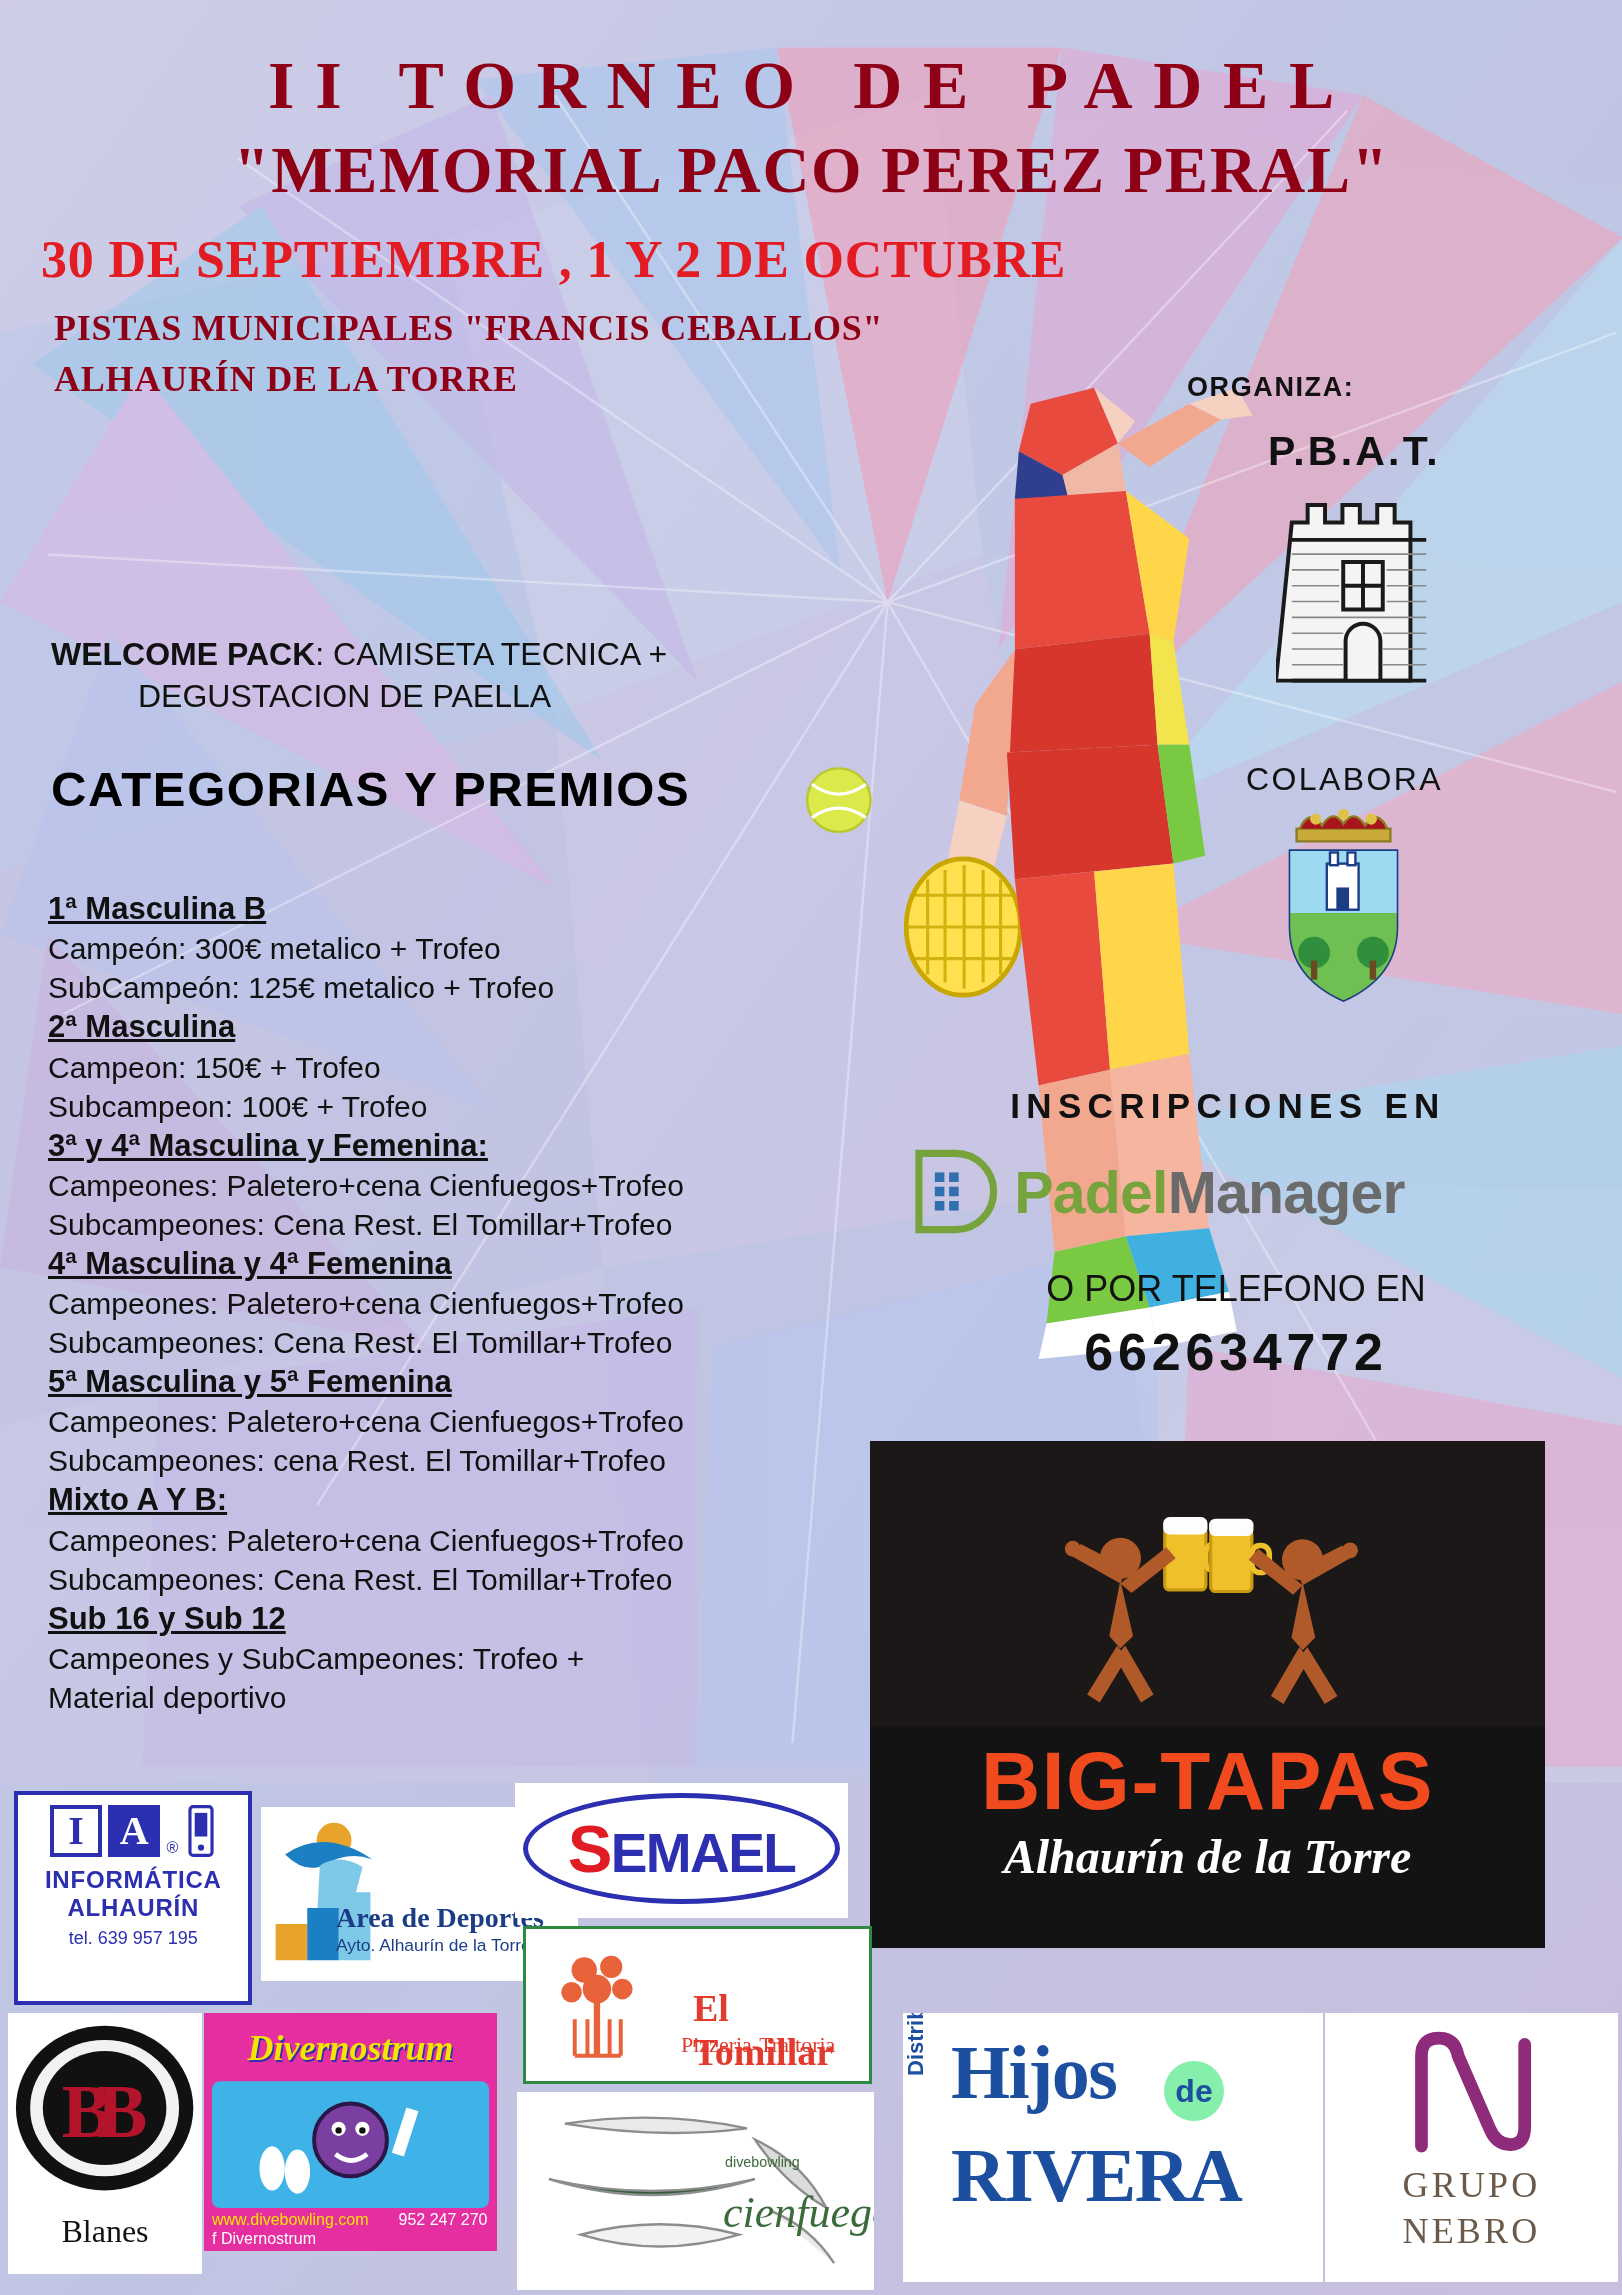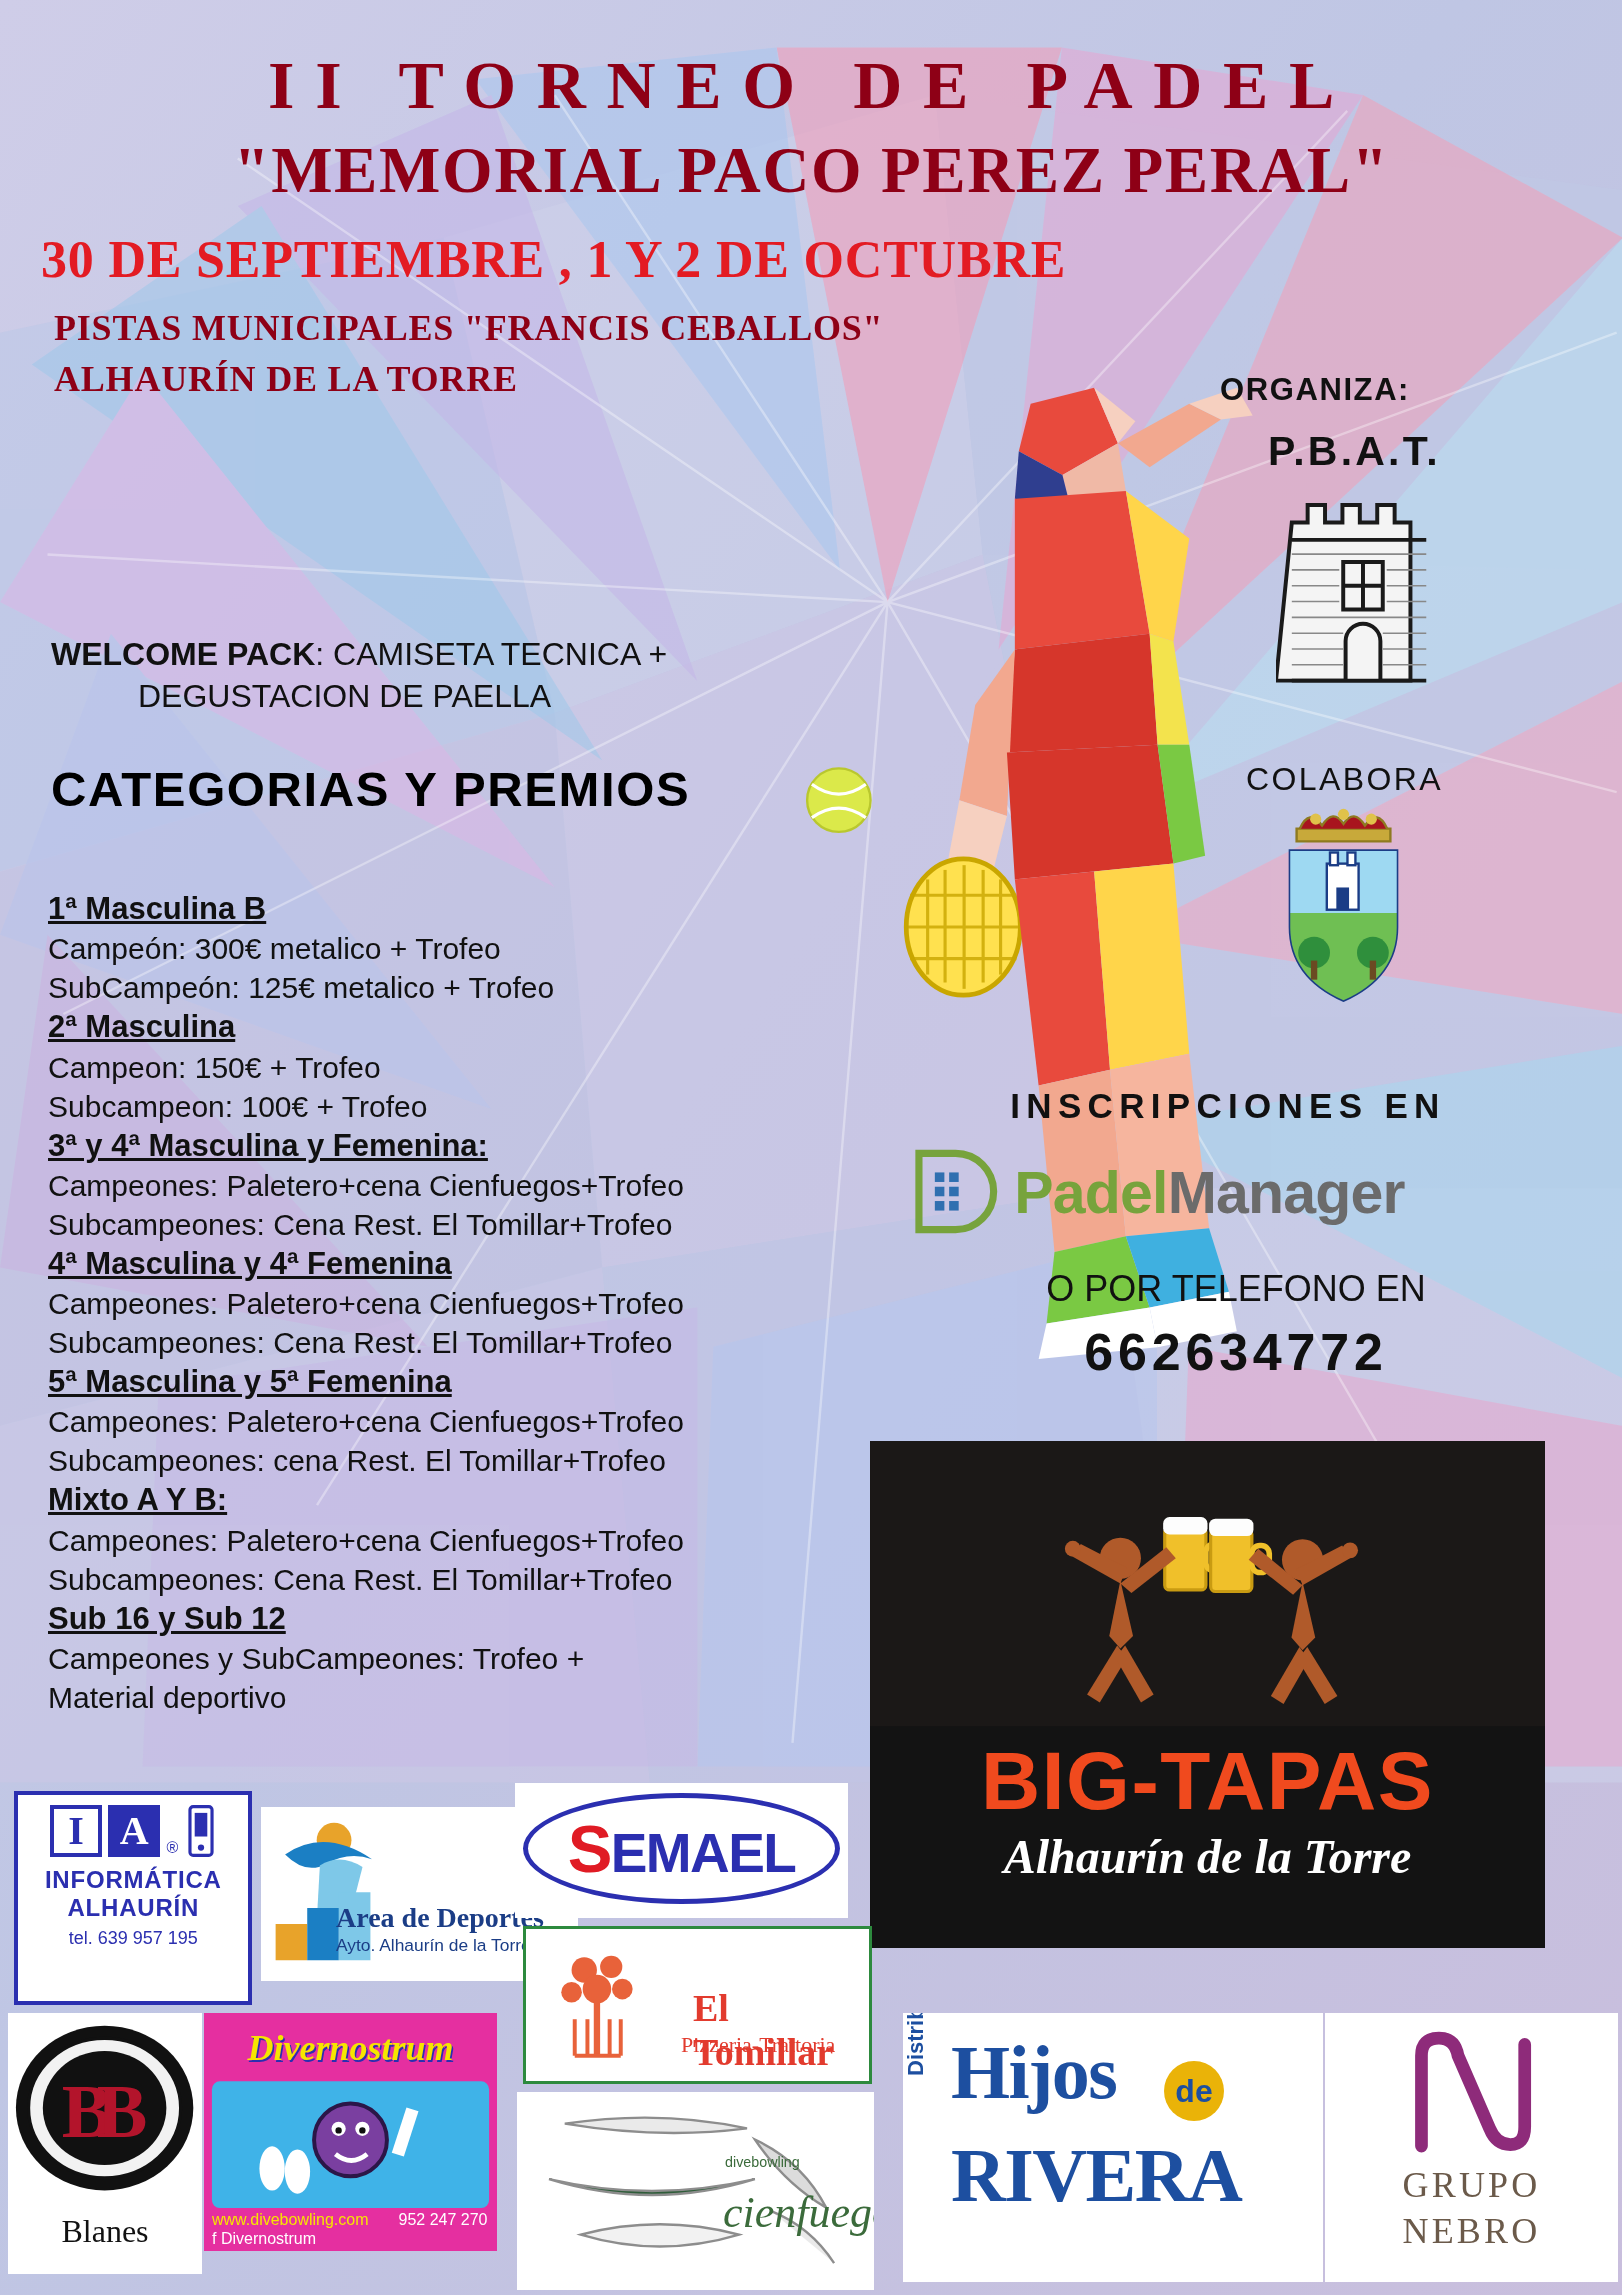--- a/index.html
+++ b/index.html
@@ -118,22 +118,22 @@
   .cats .cat-h {
     font-weight: bold;
     text-decoration: underline;
     font-size: 31px;
   }
   .cats .cat-l { font-size: 30px; }
 
   
   .organiza {
     position: absolute;
-    top: 372px; left: 1220px;
-    font-size: 31px;
+    top: 372px; left: 1187px;
+    font-size: 27px;
     font-weight: bold;
     letter-spacing: 1.6px;
     color: #111;
   }
   .pbat {
     position: absolute;
     top: 428px; left: 1268px;
     font-size: 41px;
     font-weight: bold;
     letter-spacing: 3.2px;
@@ -278,21 +278,21 @@
 
   .diver-t { position:absolute; left:0; top:14.3px; width:293px; text-align:center; font-size:36px; font-weight:bold; color:#f6e500; font-family:"Liberation Serif", serif; font-style:italic; text-shadow:1.6px 1.6px 0 #2b2fb0;}
   .diver-url { position:absolute; left:8px; top:198px; font-size:16px; color:#f6e500; }
   .diver-fb { position:absolute; left:8px; top:217px; font-size:16px; color:#fff; }
   .diver-tel { position:absolute; right:9.5px; top:198px; font-size:16px; color:#fff; }
 
   .cien-t { position:absolute; left:206px; top:95px; font-size:44px; color:#3b6b3b; font-family:"Liberation Serif", serif; font-style:italic; }
   .cien-s { position:absolute; left:208px; top:62px; font-size:14.3px; color:#3b6b3b; }
 
   .hij-t1 { position:absolute; left:48px; top:16px; font-size:76px; font-weight:bold; color:#1d4fa0; font-family:"Liberation Serif", serif; letter-spacing:-1.6px;}
-  .hij-de { position:absolute; left:261px; top:48px; width:60px; height:60px; border-radius:50%; background:#eab308; display:flex; align-items:center; justify-content:center; font-size:32px; font-weight:bold; color:#1d4fa0;}
+  .hij-de { position:absolute; left:261px; top:48px; width:60px; height:60px; border-radius:50%; background:#86efac; display:flex; align-items:center; justify-content:center; font-size:32px; font-weight:bold; color:#1d4fa0;}
   .hij-t2 { position:absolute; left:48px; top:119px; font-size:76px; font-weight:bold; color:#1d4fa0; font-family:"Liberation Serif", serif; letter-spacing:-1.6px;}
   .hij-distrib { position:absolute; left:0px; top:63px; font-size:22px; font-weight:bold; color:#1d4fa0; transform:rotate(-90deg); transform-origin:left top; }
 
   .neb-t1 { position:absolute; left:0; top:151px; width:293px; text-align:center; font-size:36px; color:#6b5a4a; font-family:"Liberation Serif", serif; letter-spacing:3.2px;}
   .neb-t2 { position:absolute; left:0; top:197px; width:293px; text-align:center; font-size:36px; color:#6b5a4a; font-family:"Liberation Serif", serif; letter-spacing:3.2px;}
 
   
   .player { position:absolute; left:777px; top:372px; width:555px; height:1062px; }
 </style>
 </head>

